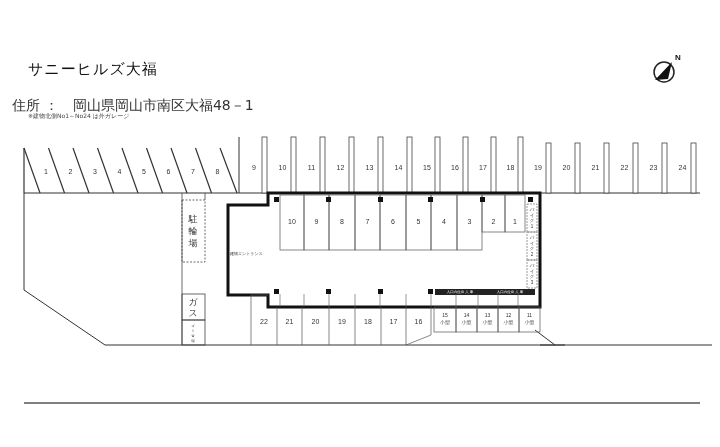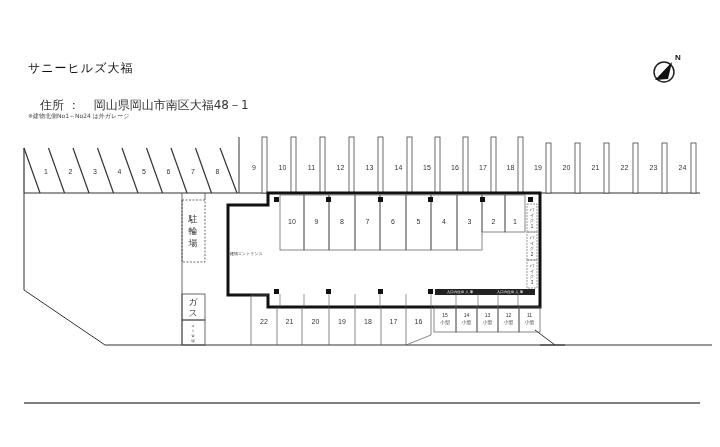--- a/index.html
+++ b/index.html
@@ -1,19 +1,19 @@
 <!DOCTYPE html>
 <html><head>
 <meta charset="utf-8">
 <style>
   html, body { margin: 0; padding: 0; background: #ffffff; }
   body { width: 720px; height: 447px; position: relative; overflow: hidden;
          font-family: "DejaVu Sans", "Liberation Sans", sans-serif; color: #222; }
-  .title { position: absolute; left: 28px; top: 60px; font-size: 12px; font-weight: normal; letter-spacing: 1px; color: #111; }
-  .addr { position: absolute; left: 40px; top: 97px; font-size: 12px; color: #333; }
+  .title { position: absolute; left: 28px; top: 60px; font-size: 15px; font-weight: normal; letter-spacing: 1px; color: #111; }
+  .addr { position: absolute; left: 12px; top: 97px; font-size: 14px; color: #333; }
   .addr .lbl { margin-right: 10px; }
   .note { position: absolute; left: 28px; top: 112px; font-size: 6px; color: #444; }
   svg.plan { position: absolute; left: 0; top: 0; }
   svg text { font-family: "Liberation Sans", "DejaVu Sans", sans-serif; fill: #333; }
   .num { font-size: 7px; text-anchor: middle; dominant-baseline: middle; }
   .tiny { font-size: 4px; text-anchor: middle; dominant-baseline: middle; }
   .vtext { font-size: 8px; text-anchor: middle; }
 </style>
 </head>
 <body>

